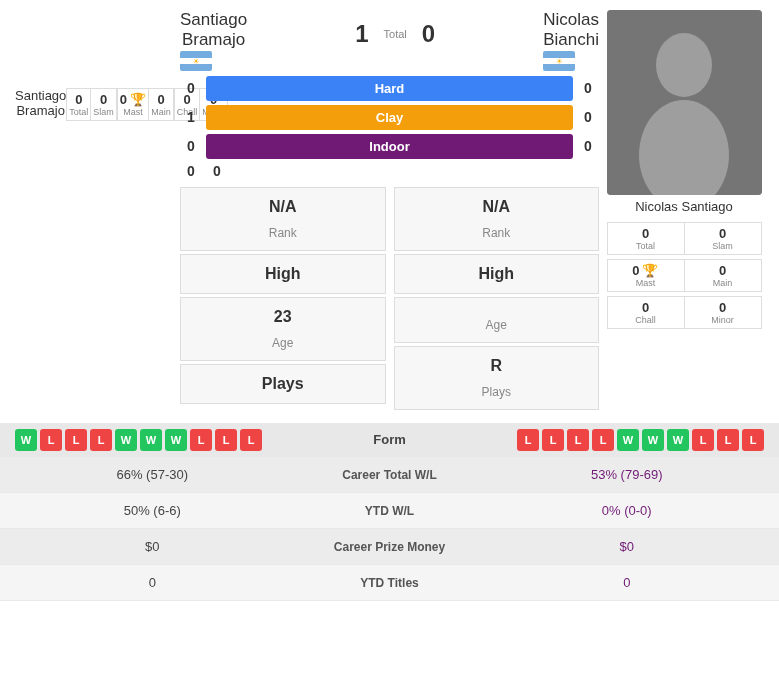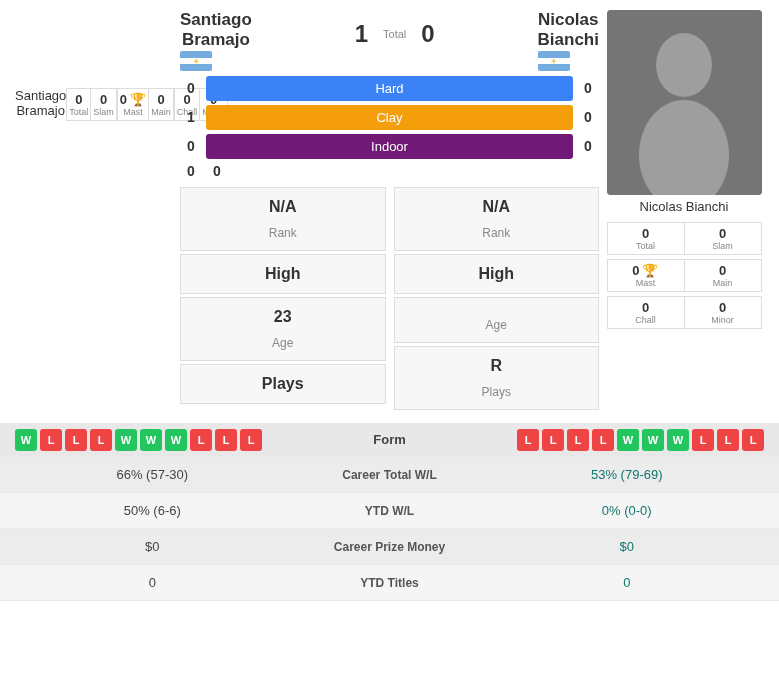--- a/index.html
+++ b/index.html
@@ -69,21 +69,21 @@
       align-items: flex-start;
       margin-bottom: 5px;
     }
 
     .player-name-block {
       text-align: center;
     }
 
     .player-name-big {
       font-size: 17px;
-      font-weight: bold;
+      font-weight: normal;
       line-height: 1.2;
     }
 
     .center-score-block {
       display: flex;
       flex-direction: column;
       align-items: center;
       padding-top: 10px;
     }
 
@@ -112,21 +112,21 @@
       width: 22px;
       text-align: center;
       font-size: 14px;
       font-weight: bold;
     }
 
     .s-btn {
       flex: 1;
       padding: 5px 8px;
       text-align: center;
-      font-weight: normal;
+      font-weight: bold;
       font-size: 13px;
       color: #fff;
       border-radius: 3px;
     }
 
     .info-box {
       border: 1px solid #ddd;
       text-align: center;
       padding: 10px 8px;
       margin-bottom: 3px;
@@ -210,21 +210,21 @@
       text-align: center;
       font-size: 12px;
       font-weight: bold;
       color: #555;
     }
 
     .stats-row-right {
       flex: 1;
       text-align: center;
       font-size: 13px;
-      color: #0f766e;
+      color: #701a75;
     }
 
     
     .photo-bg {
       width: 155px;
       height: 185px;
       background: #9e9e9e;
       border-radius: 4px;
       overflow: hidden;
       position: relative;
@@ -414,21 +414,21 @@
     <div class="player-right">
       <div class="photo-bg">
         <svg viewBox="0 0 155 185" xmlns="http://www.w3.org/2000/svg">
           <rect width="155" height="185" fill="#757575"></rect>
 
           <ellipse cx="77" cy="55" rx="28" ry="32" fill="#9e9e9e"></ellipse>
 
           <ellipse cx="77" cy="145" rx="45" ry="55" fill="#9e9e9e"></ellipse>
         </svg>
       </div>
-      <div class="name-lbl">Nicolas Bianchi</div>
+      <div class="name-lbl">Nicolas Santiago</div>
       <div class="player-stat-row">
         <div class="psr-cell">
           <div class="psr-val">0</div>
           <div class="psr-lbl">Total</div>
         </div>
         <div class="psr-cell">
           <div class="psr-val">0</div>
           <div class="psr-lbl">Slam</div>
         </div>
       </div>

